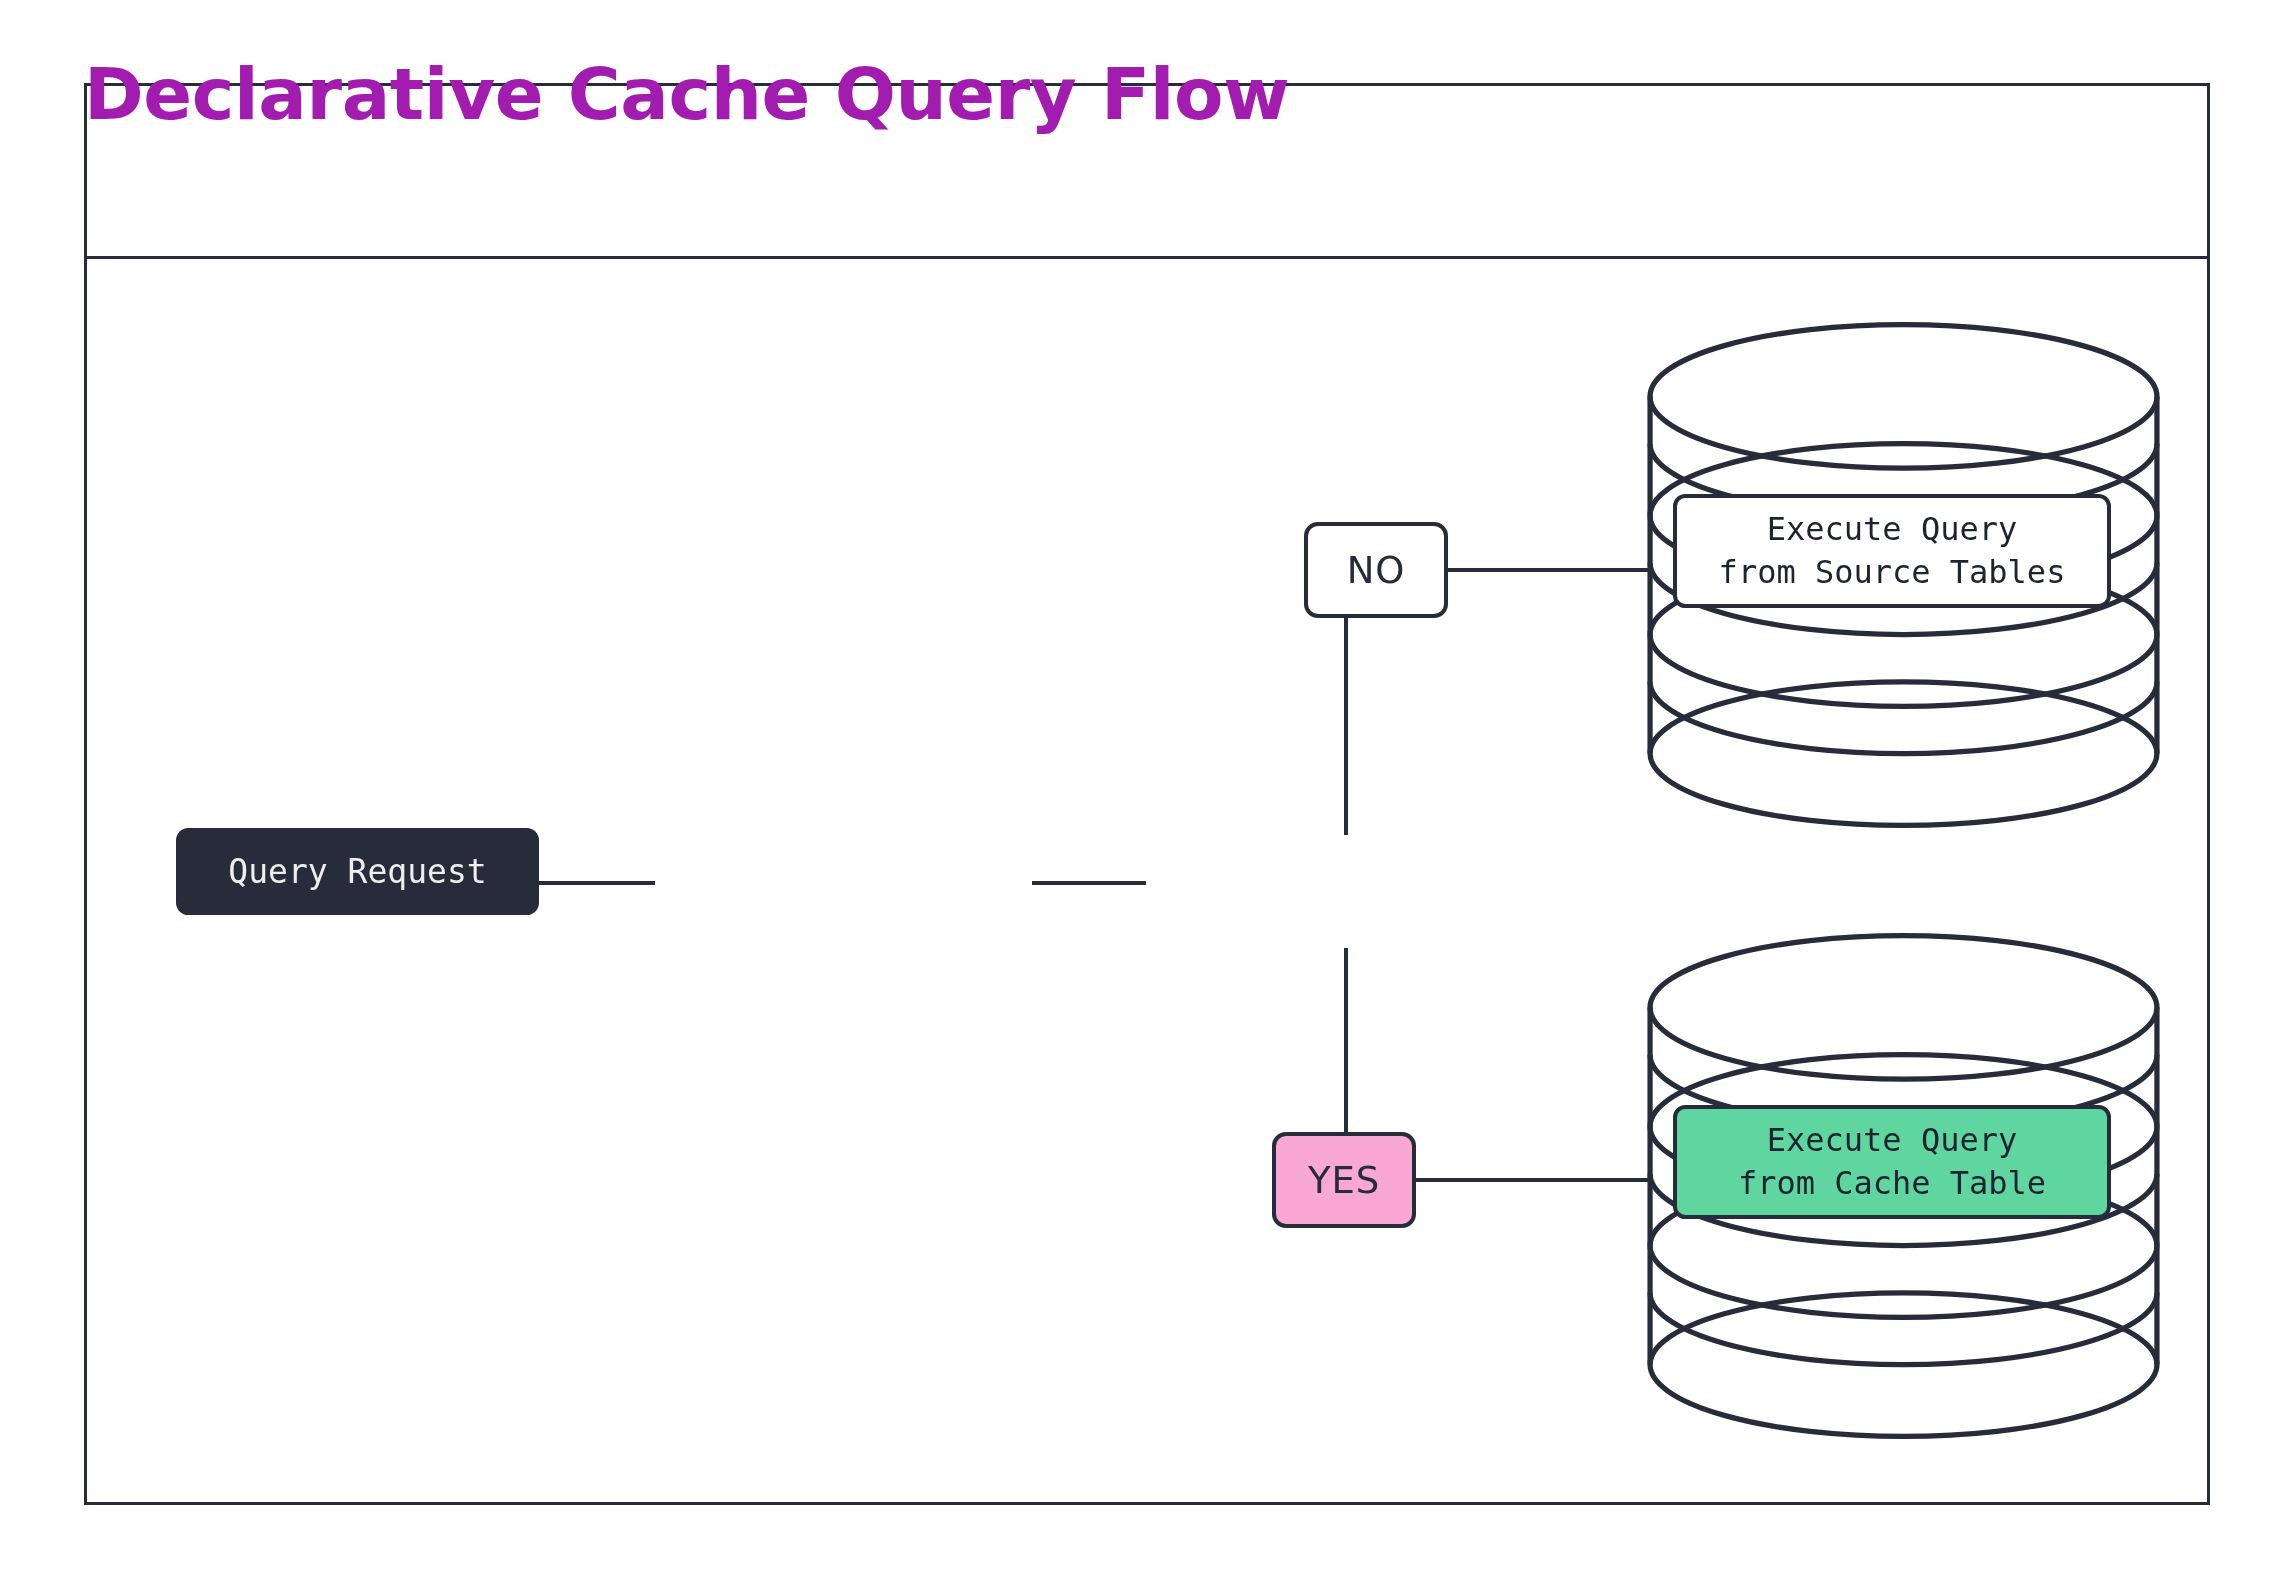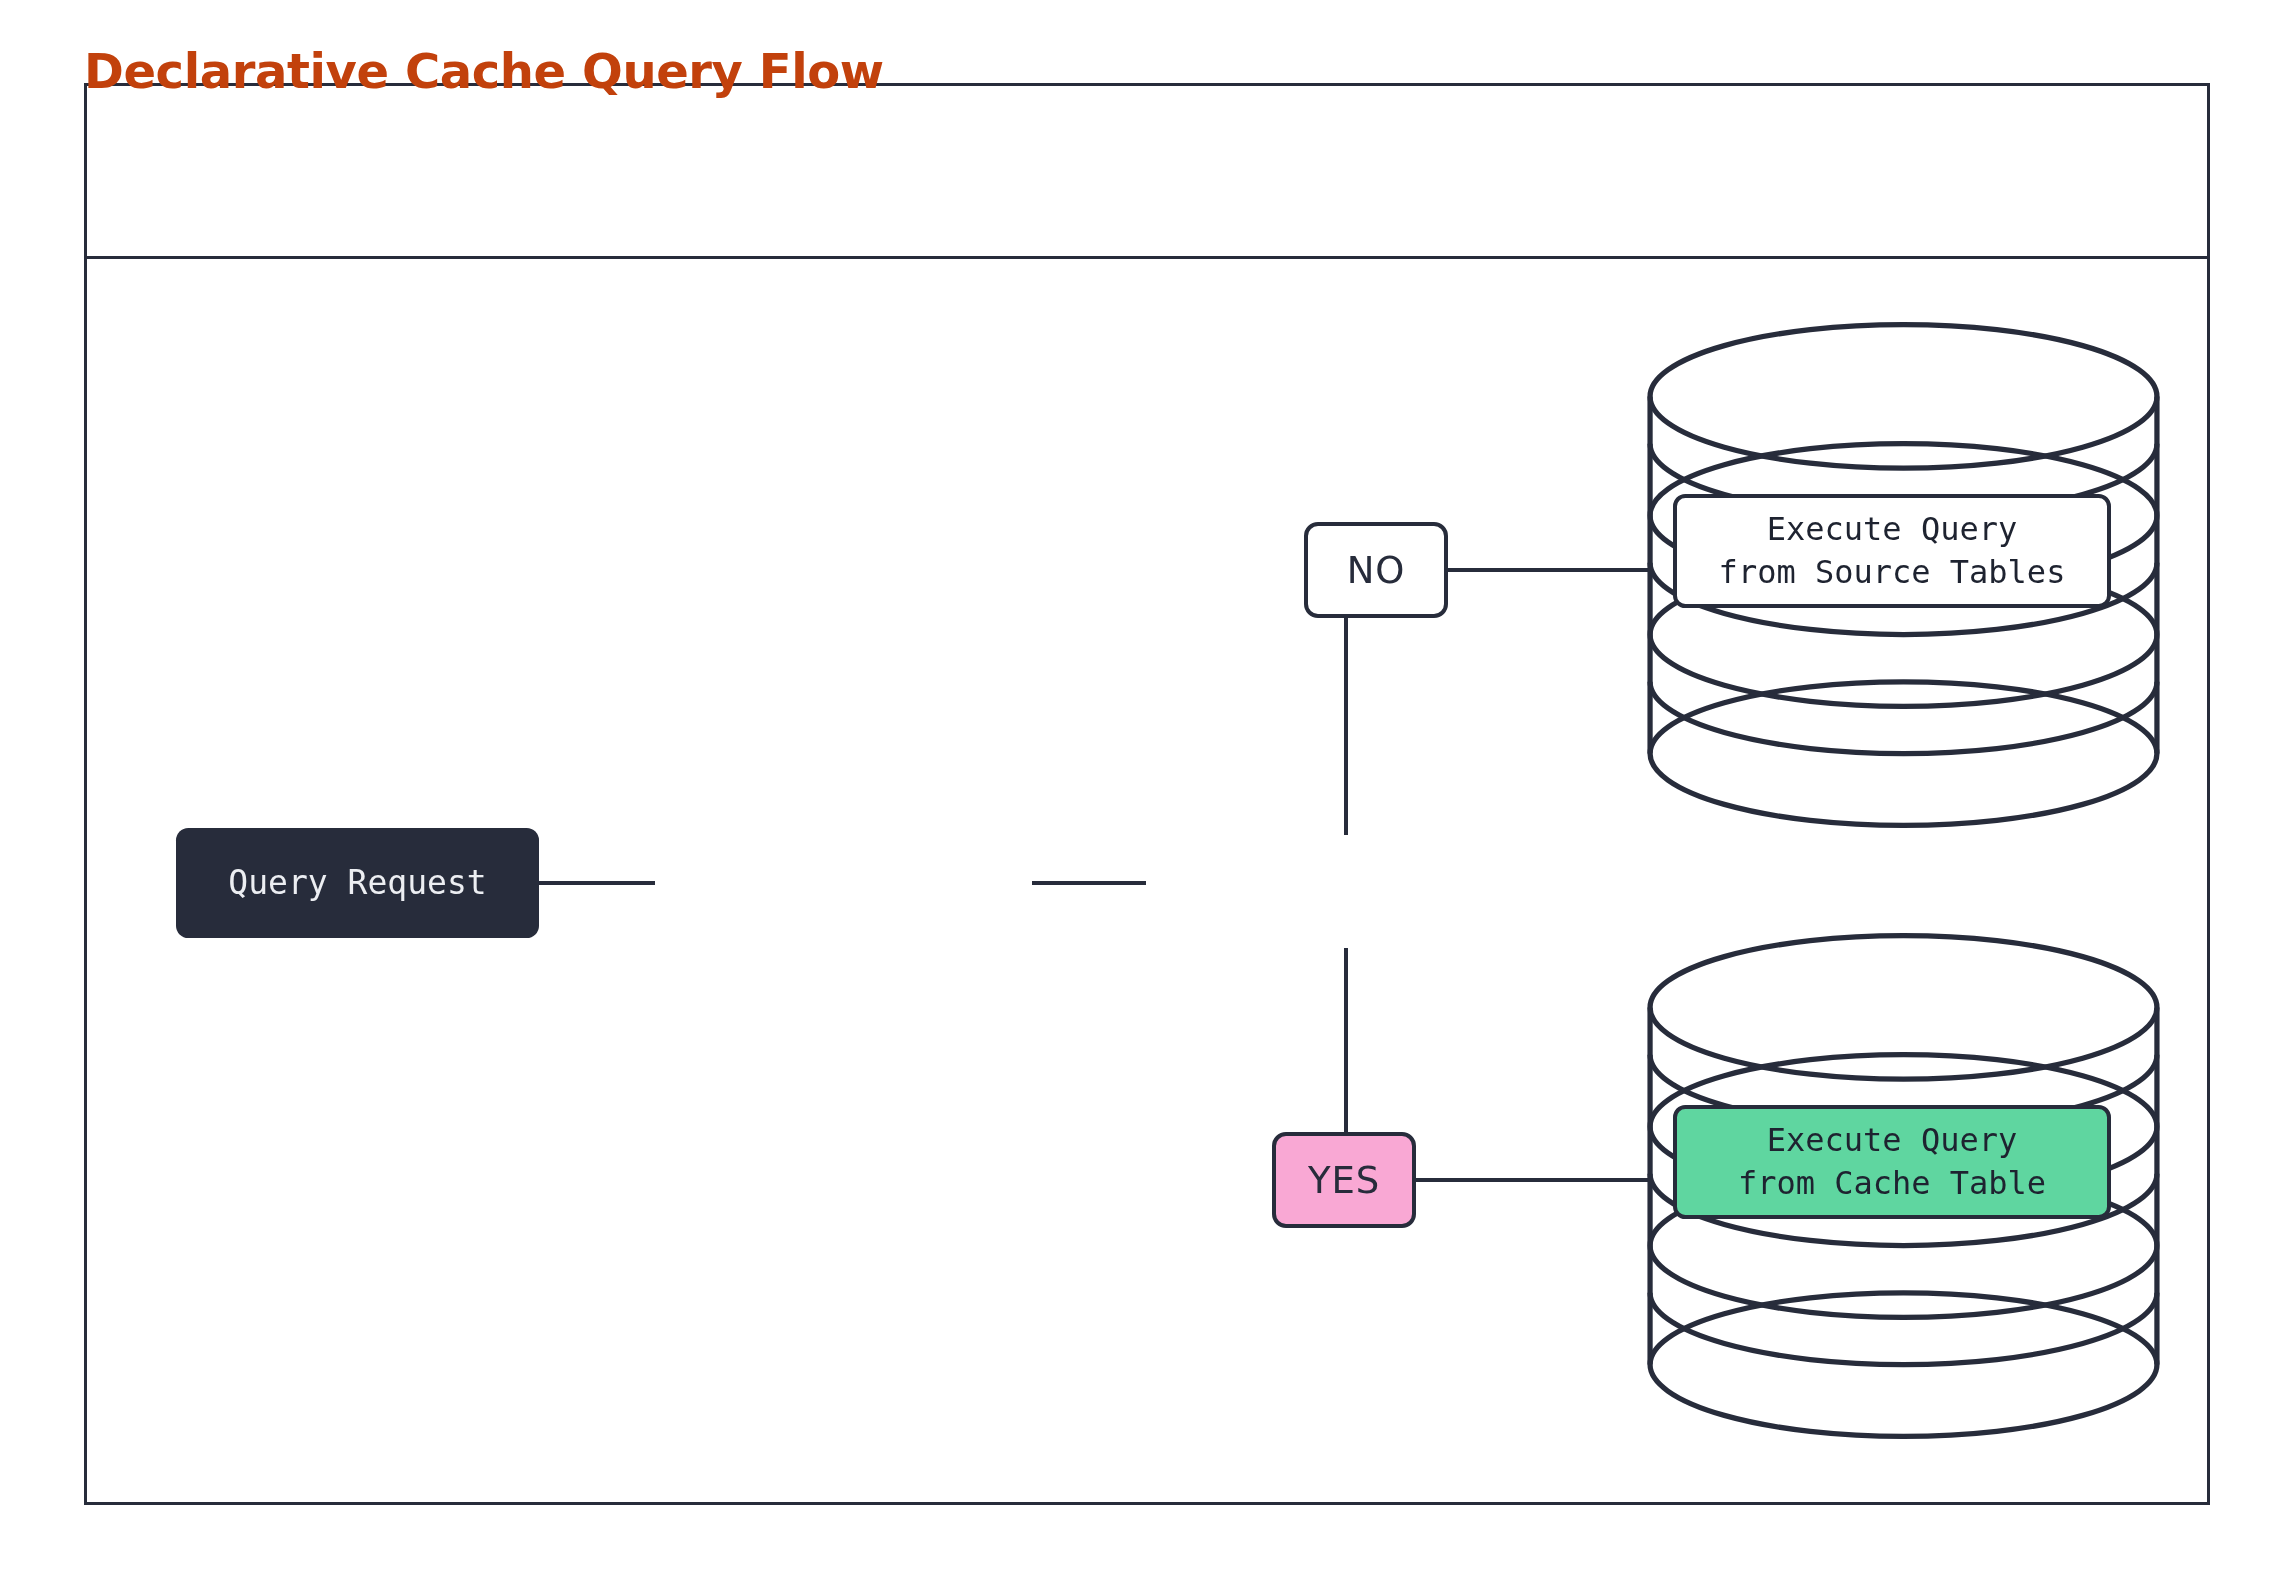--- a/index.html
+++ b/index.html
@@ -35,25 +35,25 @@
     left: 0;
     top: 0;
     right: 0;
     height: 173px;
     border-bottom: 3.5px solid #272c3b;
     box-sizing: border-box;
   }
   .diagram-title {
     position: absolute;
     left: 84px;
-    top: 43px;
+    top: 52px;
     font-family: "DejaVu Sans", "Liberation Sans", sans-serif;
-    font-size: 48px;
+    font-size: 72px;
     font-weight: 700;
-    color: #c2410c;
+    color: #a21caf;
     letter-spacing: -0.4px;
     white-space: nowrap;
   }
 
   
   .flow-canvas {
     position: absolute;
     left: 0;
     top: 0;
     width: 2295px;
@@ -164,21 +164,21 @@
     <div class="conn h" style="left:1032px; top:881px; width:114px;"></div>
 
     <div class="conn v" style="left:1344px; top:618px; height:217px;"></div>
 
     <div class="conn h" style="left:1413px; top:568px; width:238px;"></div>
 
     <div class="conn v" style="left:1344px; top:948px; height:186px;"></div>
 
     <div class="conn h" style="left:1413px; top:1178px; width:238px;"></div>
 
-    <div class="node node-dark" style="left:176px; top:828px; width:363px; height:110px;">Query Request</div>
+    <div class="node node-dark" style="left:176px; top:828px; width:363px; height:87px;">Query Request</div>
 
 
 
     <div class="edge-label white" style="left:1272px; top:522px; width:144px; height:96px;margin-left:32px;">NO</div>
 
     <div class="edge-label green" style="left:1272px; top:1132px; width:144px; height:96px;">YES</div>
 
     <div class="db" style="left:1647px; top:322px;">
       <svg viewBox="0 0 585 578" xmlns="http://www.w3.org/2000/svg">
         <g fill="none" stroke="#272c3b" stroke-width="6">

